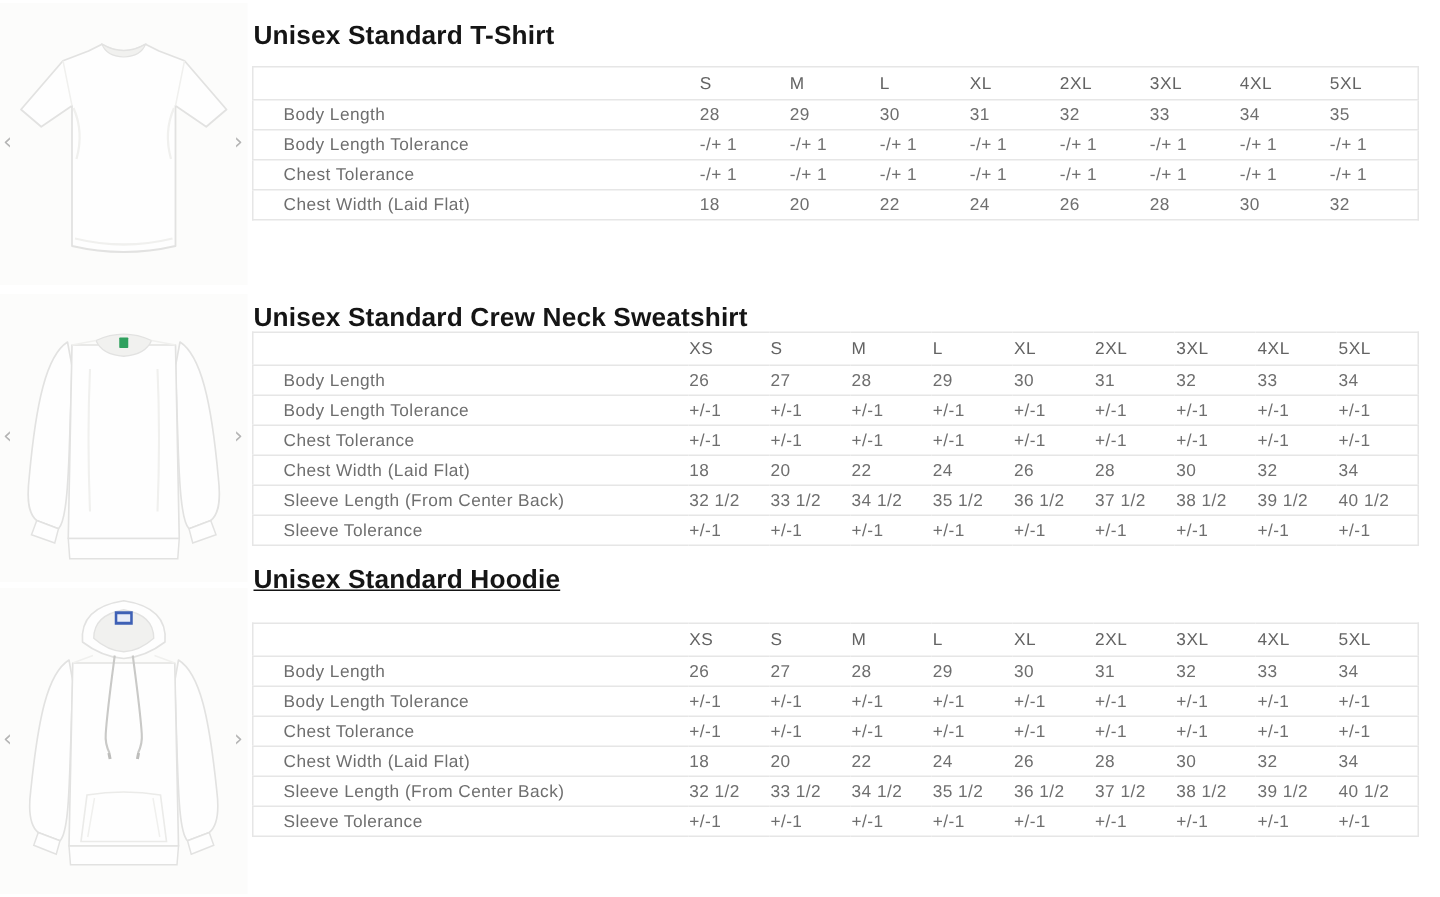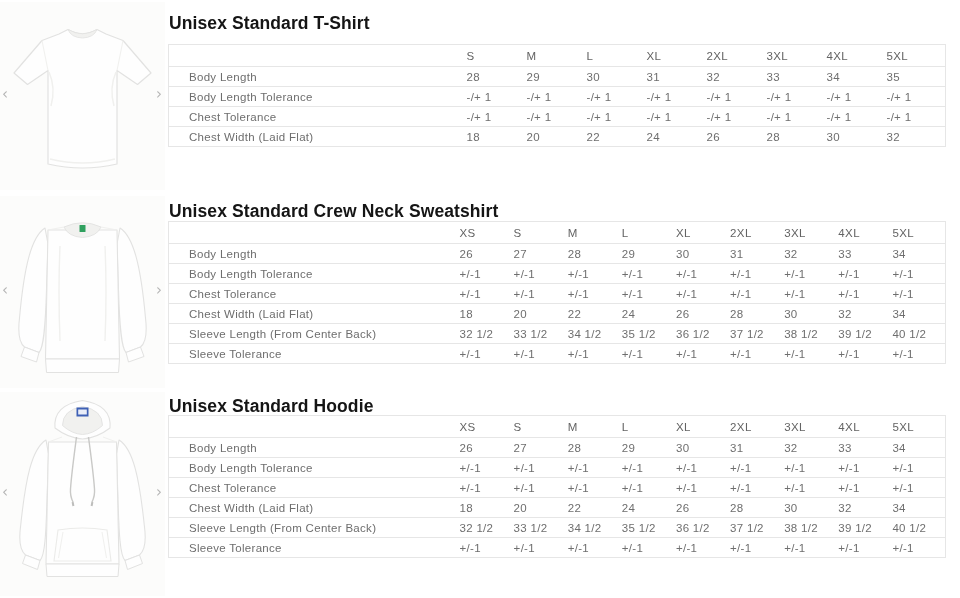--- a/index.html
+++ b/index.html
@@ -35,21 +35,21 @@
   }
   .nav.prev{left:2px;}
   .nav.next{right:3px;}
   
   .title{
     position:absolute;left:169px;font-size:17.5px;line-height:21px;
     font-weight:700;color:var(--title-text);letter-spacing:0.1px;
   }
   .t1{top:13px;}
   .t2{top:201px;}
-  .t3{top:396px;}
+  .t3{top:376px;text-decoration:underline;}
   
   table.sizes{
     position:absolute;left:168px;width:778px;
     border-collapse:collapse;table-layout:fixed;
     border:1px solid var(--table-border);
   }
   .tb1{top:44px;}
   .tb2{top:221px;}
   .tb3{top:415px;}
   table.sizes th{

